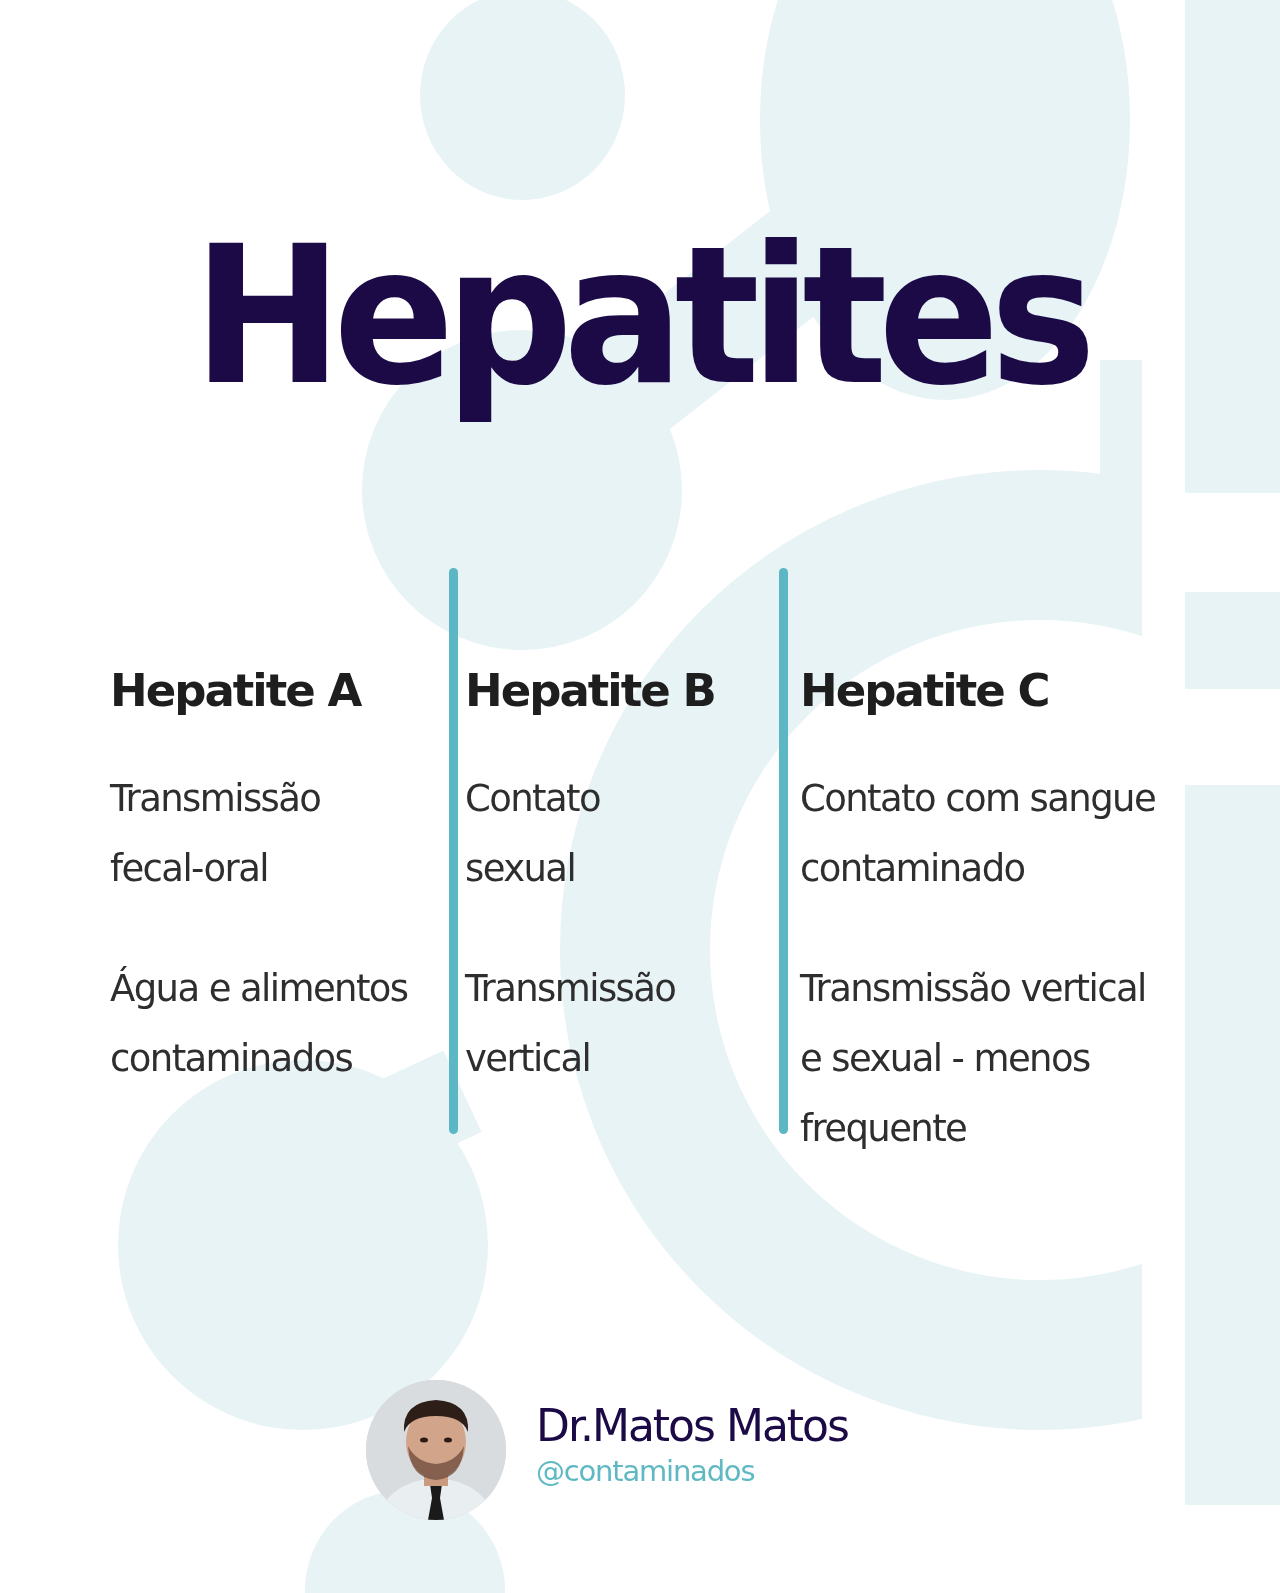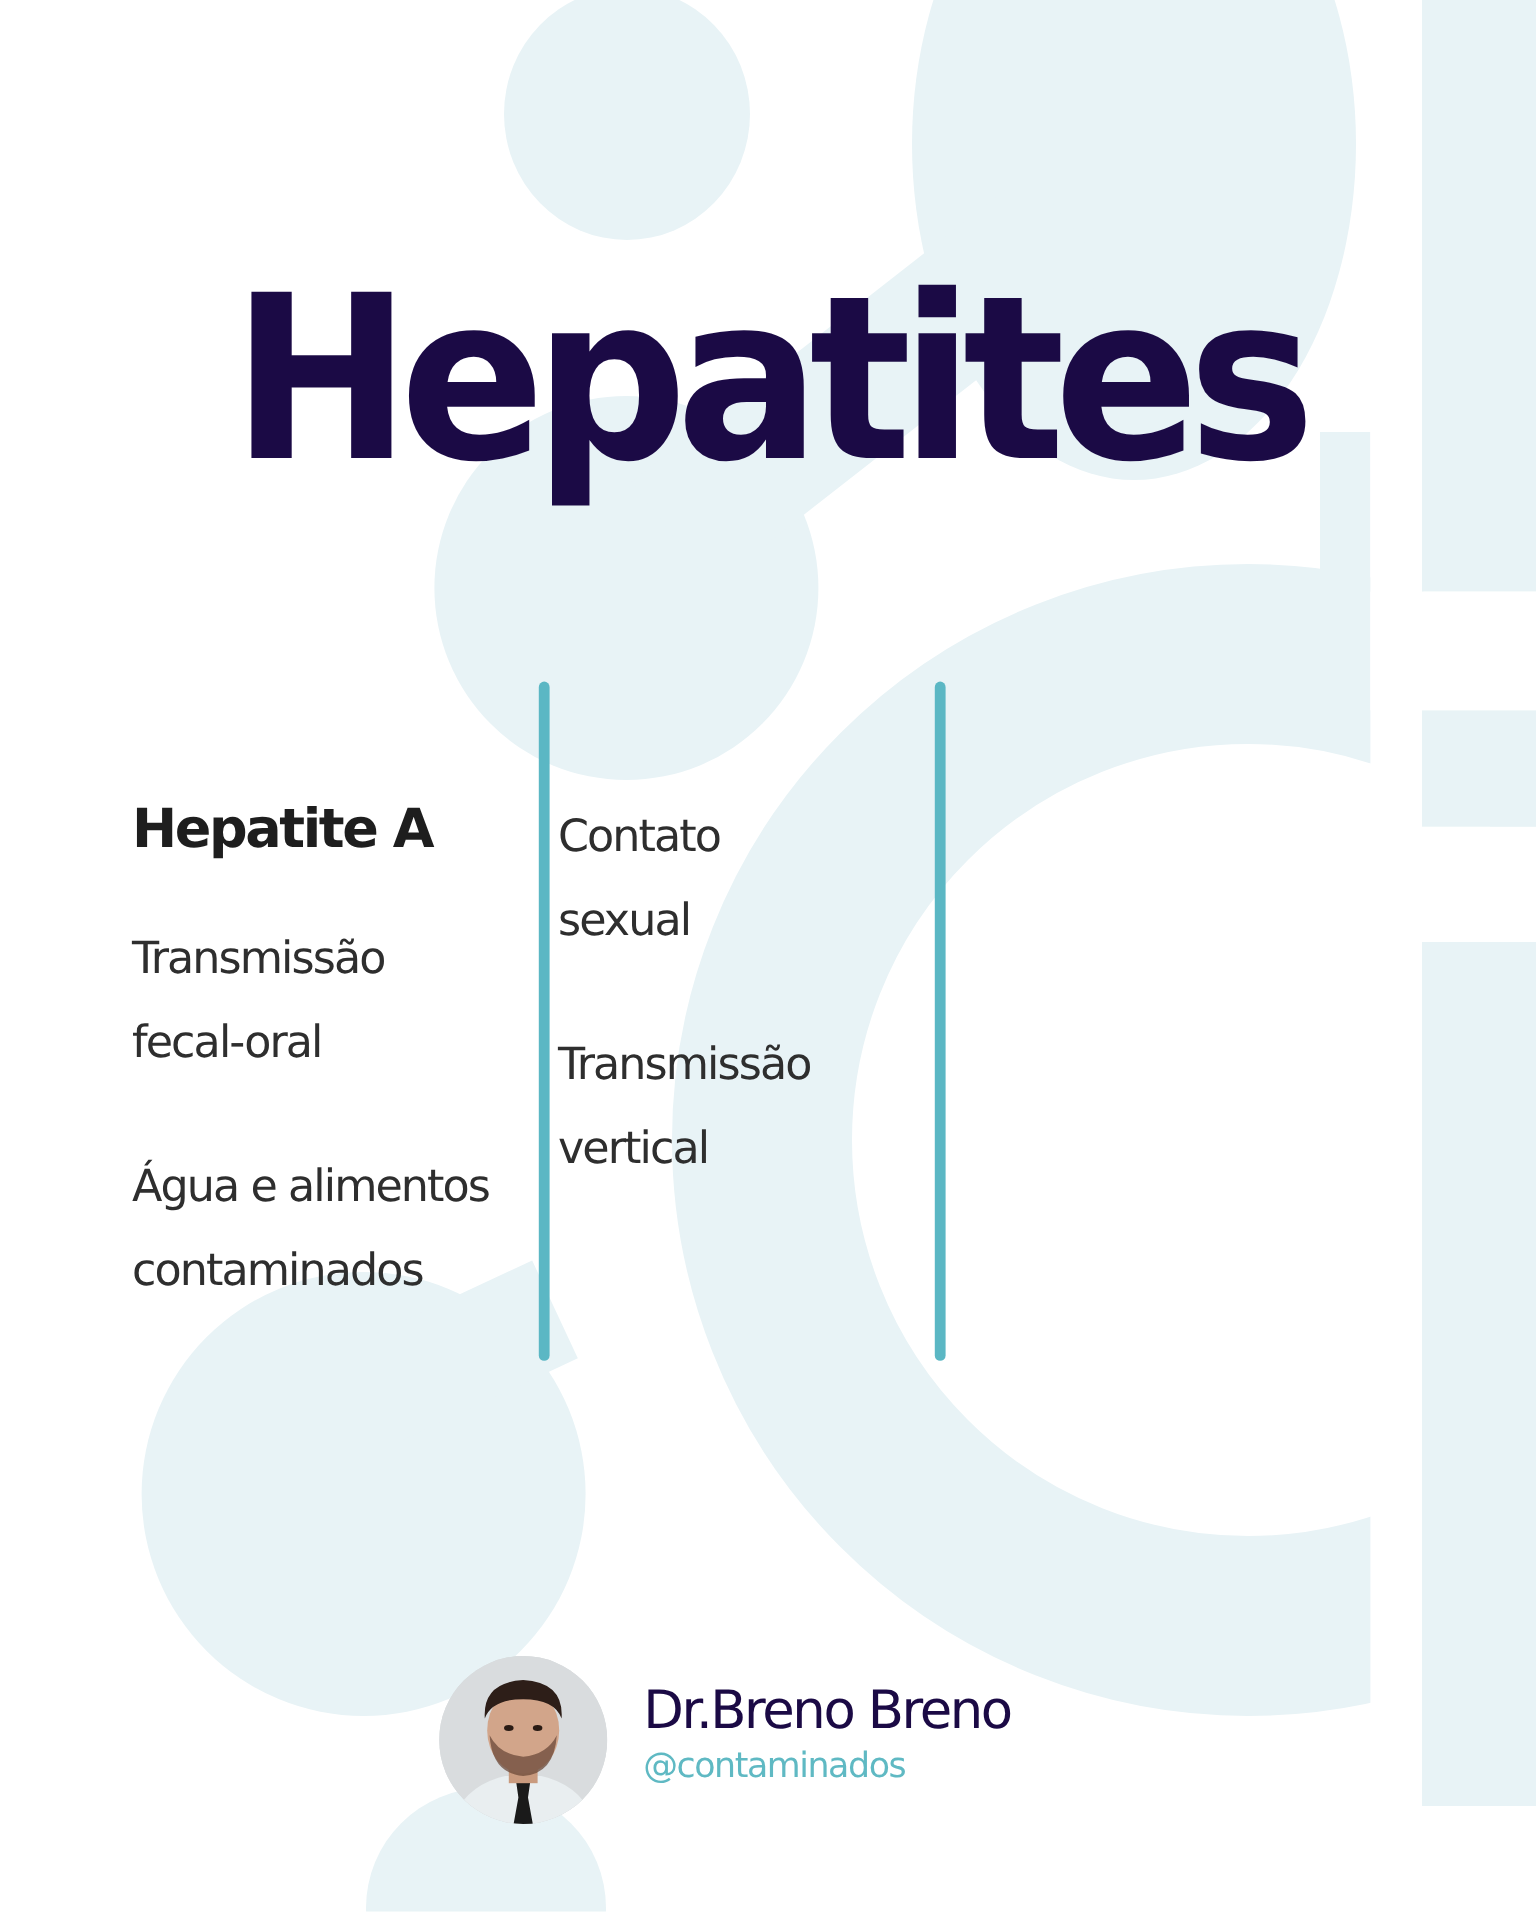--- a/index.html
+++ b/index.html
@@ -89,26 +89,35 @@
 
   <div class="col" style="left:110px;width:330px;">
     <h2>Hepatite A</h2>
     <p>Transmissão
 fecal-oral</p>
     <p>Água e alimentos
 contaminados</p>
   </div>
 
   <div class="col" style="left:465px;width:310px;">
+    <h2>Hepatite B</h2>
     <p>Contato
 sexual</p>
     <p>Transmissão
 vertical</p>
   </div>
 
+  <div class="col" style="left:800px;width:390px;">
+    <h2>Hepatite C</h2>
+    <p>Contato com sangue
+contaminado</p>
+    <p>Transmissão vertical
+e sexual - menos
+frequente</p>
+  </div>
 
   <div class="footer">
     <div class="avatar">
       <svg viewBox="0 0 140 140">
         <rect width="140" height="140" fill="#d9dcde"></rect>
 
         <path d="M10 140 Q20 108 55 100 L85 100 Q120 108 130 140 Z" fill="#e9eef0"></path>
 
         <path d="M64 104 L76 104 L74 118 L78 140 L62 140 L66 118 Z" fill="#1a1a1a"></path>
 
@@ -118,17 +127,17 @@
 
         <path d="M42 66 Q44 98 70 100 Q96 98 98 66 Q90 82 70 84 Q50 82 42 66 Z" fill="#6b4a3a" opacity="0.75"></path>
 
         <path d="M38 52 Q36 22 70 20 Q104 22 102 52 Q96 36 70 36 Q44 36 38 52 Z" fill="#2d1e18"></path>
 
         <ellipse cx="58" cy="60" rx="4" ry="2.5" fill="#2a1b14"></ellipse>
         <ellipse cx="82" cy="60" rx="4" ry="2.5" fill="#2a1b14"></ellipse>
       </svg>
     </div>
     <div class="author">
-      <div class="name">Dr.Breno Breno</div>
+      <div class="name">Dr.Matos Matos</div>
       <div class="handle">@contaminados</div>
     </div>
   </div>
 </div>
 
 </body></html>

